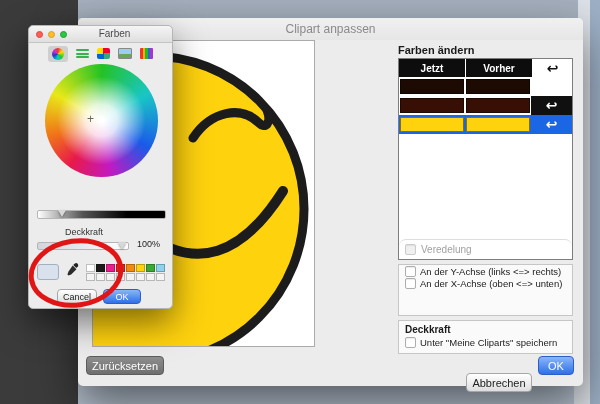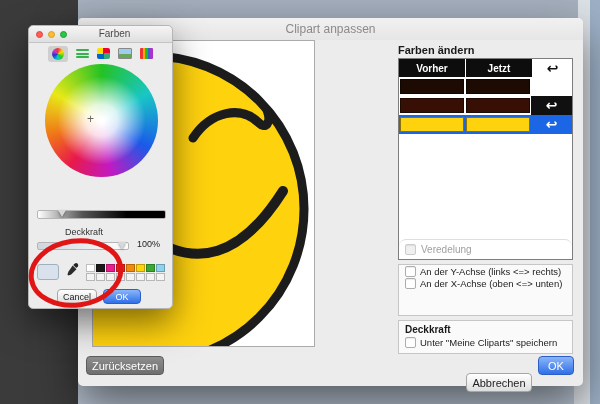--- a/index.html
+++ b/index.html
@@ -126,22 +126,22 @@
         <ellipse cx="33" cy="102" rx="12" ry="21" fill="#1c1c1c" transform="rotate(-15 33 102)"></ellipse>
         <path class="sm-stroke" d="M 100 97 C 118 70, 148 64, 166 82 C 172 88, 179 83, 174 69" fill="none" stroke-width="9" stroke-linecap="round" stroke="#1c1c1c"></path>
         <path class="sm-stroke" d="M 52 193 Q 128 248 190 150" fill="none" stroke-width="10" stroke-linecap="round" stroke="#1c1c1c"></path>
       </svg>
     </div>
 
     <div class="section-title">Farben ändern</div>
 
     <div class="color-table">
       <div class="ct-header">
+        <span class="hcell">Jetzt</span>
         <span class="hcell">Vorher</span>
-        <span class="hcell">Jetzt</span>
         <span class="hcell-arrow">↩</span>
       </div>
       <div id="ct-rows">
           <div class="ct-row">
             <span class="ct-swatch" style="background: rgb(29, 11, 3);"></span>
             <span class="ct-swatch" style="background: rgb(29, 11, 3);"></span>
             <span class="ct-arrow" style="color: rgb(17, 17, 17);"></span>
           </div>
           <div class="ct-row">
             <span class="ct-swatch" style="background: rgb(56, 15, 5);"></span>

